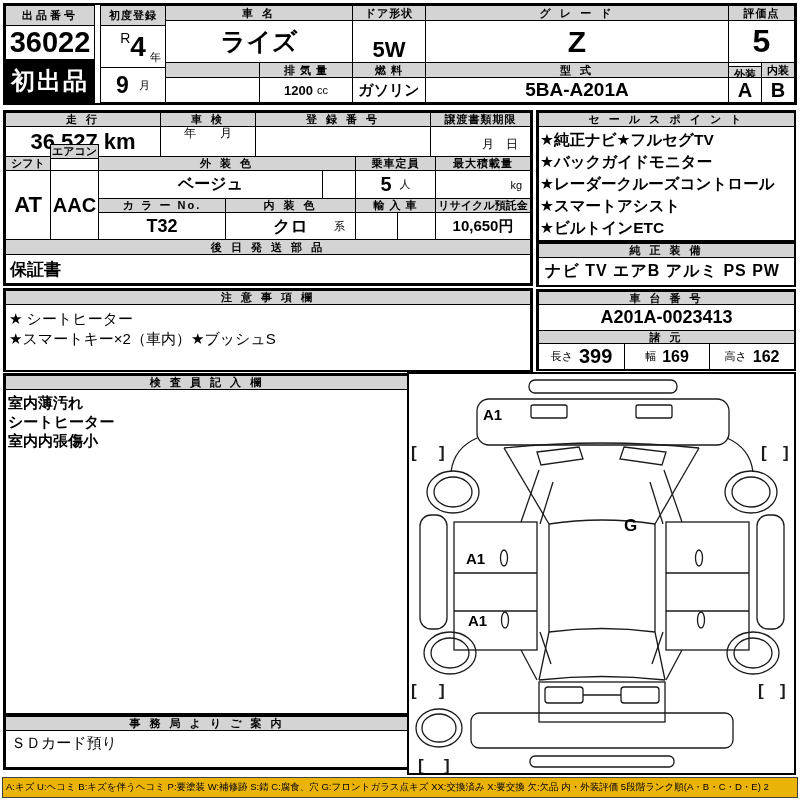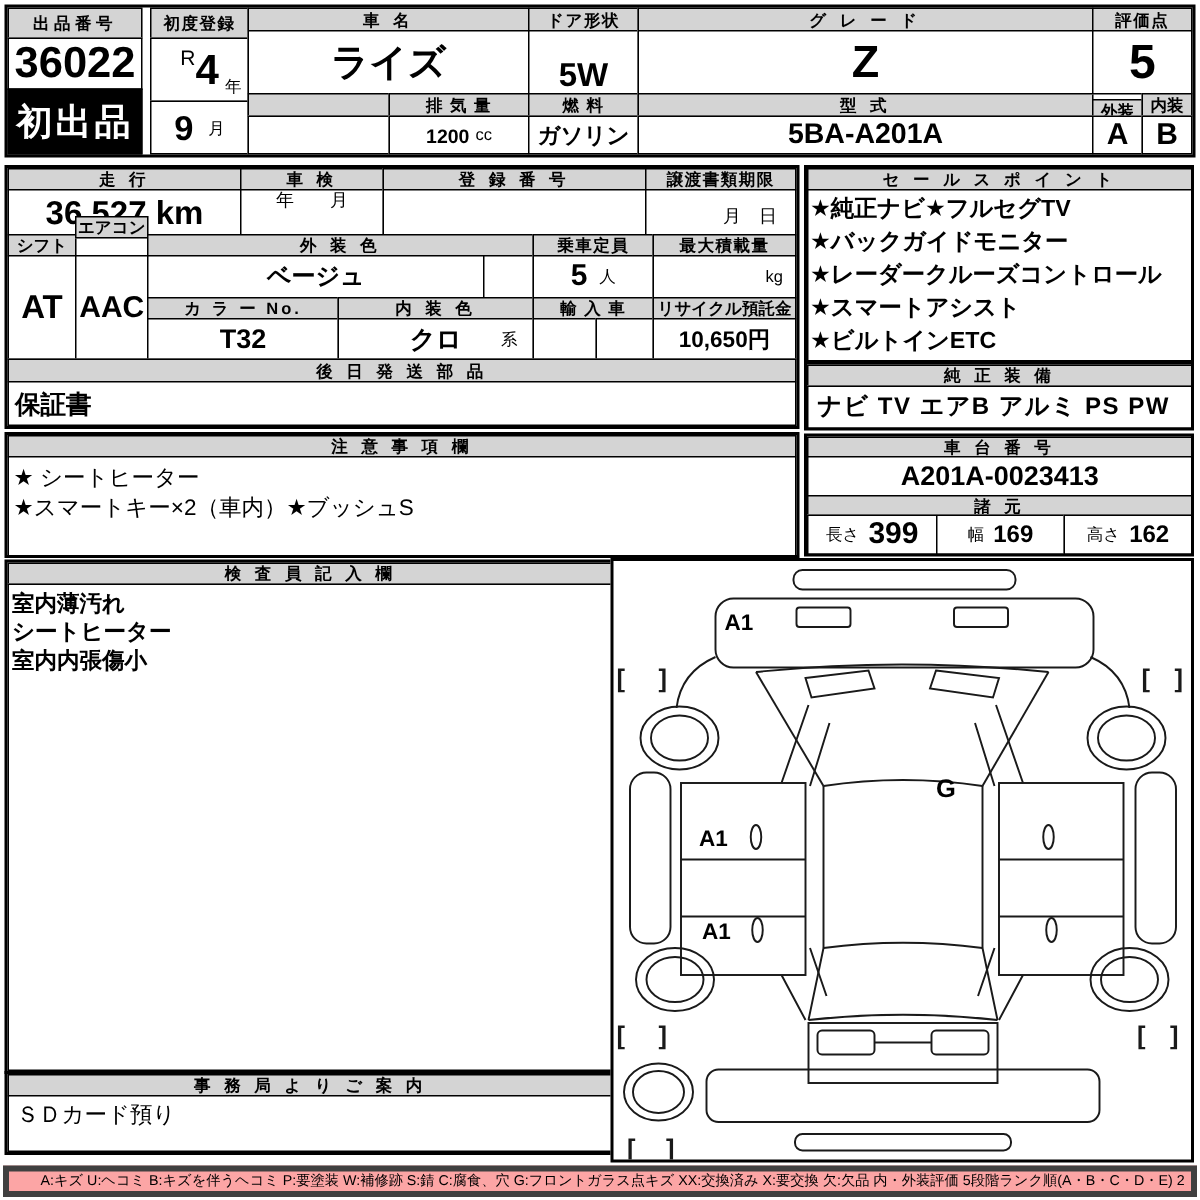--- a/index.html
+++ b/index.html
@@ -10,22 +10,22 @@
   .hdr  { background:#d4d4d4; font-size:11px; letter-spacing:3px; font-weight:bold; }
   .hdr.tight { letter-spacing:1px; }
   .outline { position:absolute; border:2px solid #000; pointer-events:none; background:transparent; }
   .badge { background:#000; color:#fff; font-weight:bold; font-size:24px; letter-spacing:2px; }
   .big   { font-weight:600; }
   .left  { justify-content:flex-start; }
   .unit  { font-size:11px; }
   .lines { flex-direction:column; align-items:flex-start; justify-content:flex-start; }
   .lines div { white-space:nowrap; }
   svg text { font-family:"Liberation Sans","DejaVu Sans",sans-serif; font-weight:bold; }
-  .legendbox { position:absolute; border:4px solid #404040; font-size:9.5px; display:flex;
-               align-items:center; padding-left:21px; white-space:nowrap; background:#fca5a5; }
+  .legendbox { position:absolute; border:1px solid #404040; font-size:9.5px; display:flex;
+               align-items:center; padding-left:3px; white-space:nowrap; background:#eab308; }
 </style>
 </head>
 <body>
 
 <div id="sheet">
 
   <div class="cell hdr" style="left:5px;top:5px;width:90px;height:21px;">出品番号</div>
   <div class="cell big" style="left:5px;top:25px;width:90px;height:35px;font-size:29px;">36022</div>
   <div class="cell badge" style="left:5px;top:59px;width:90px;height:44px;">初出品</div>
 

